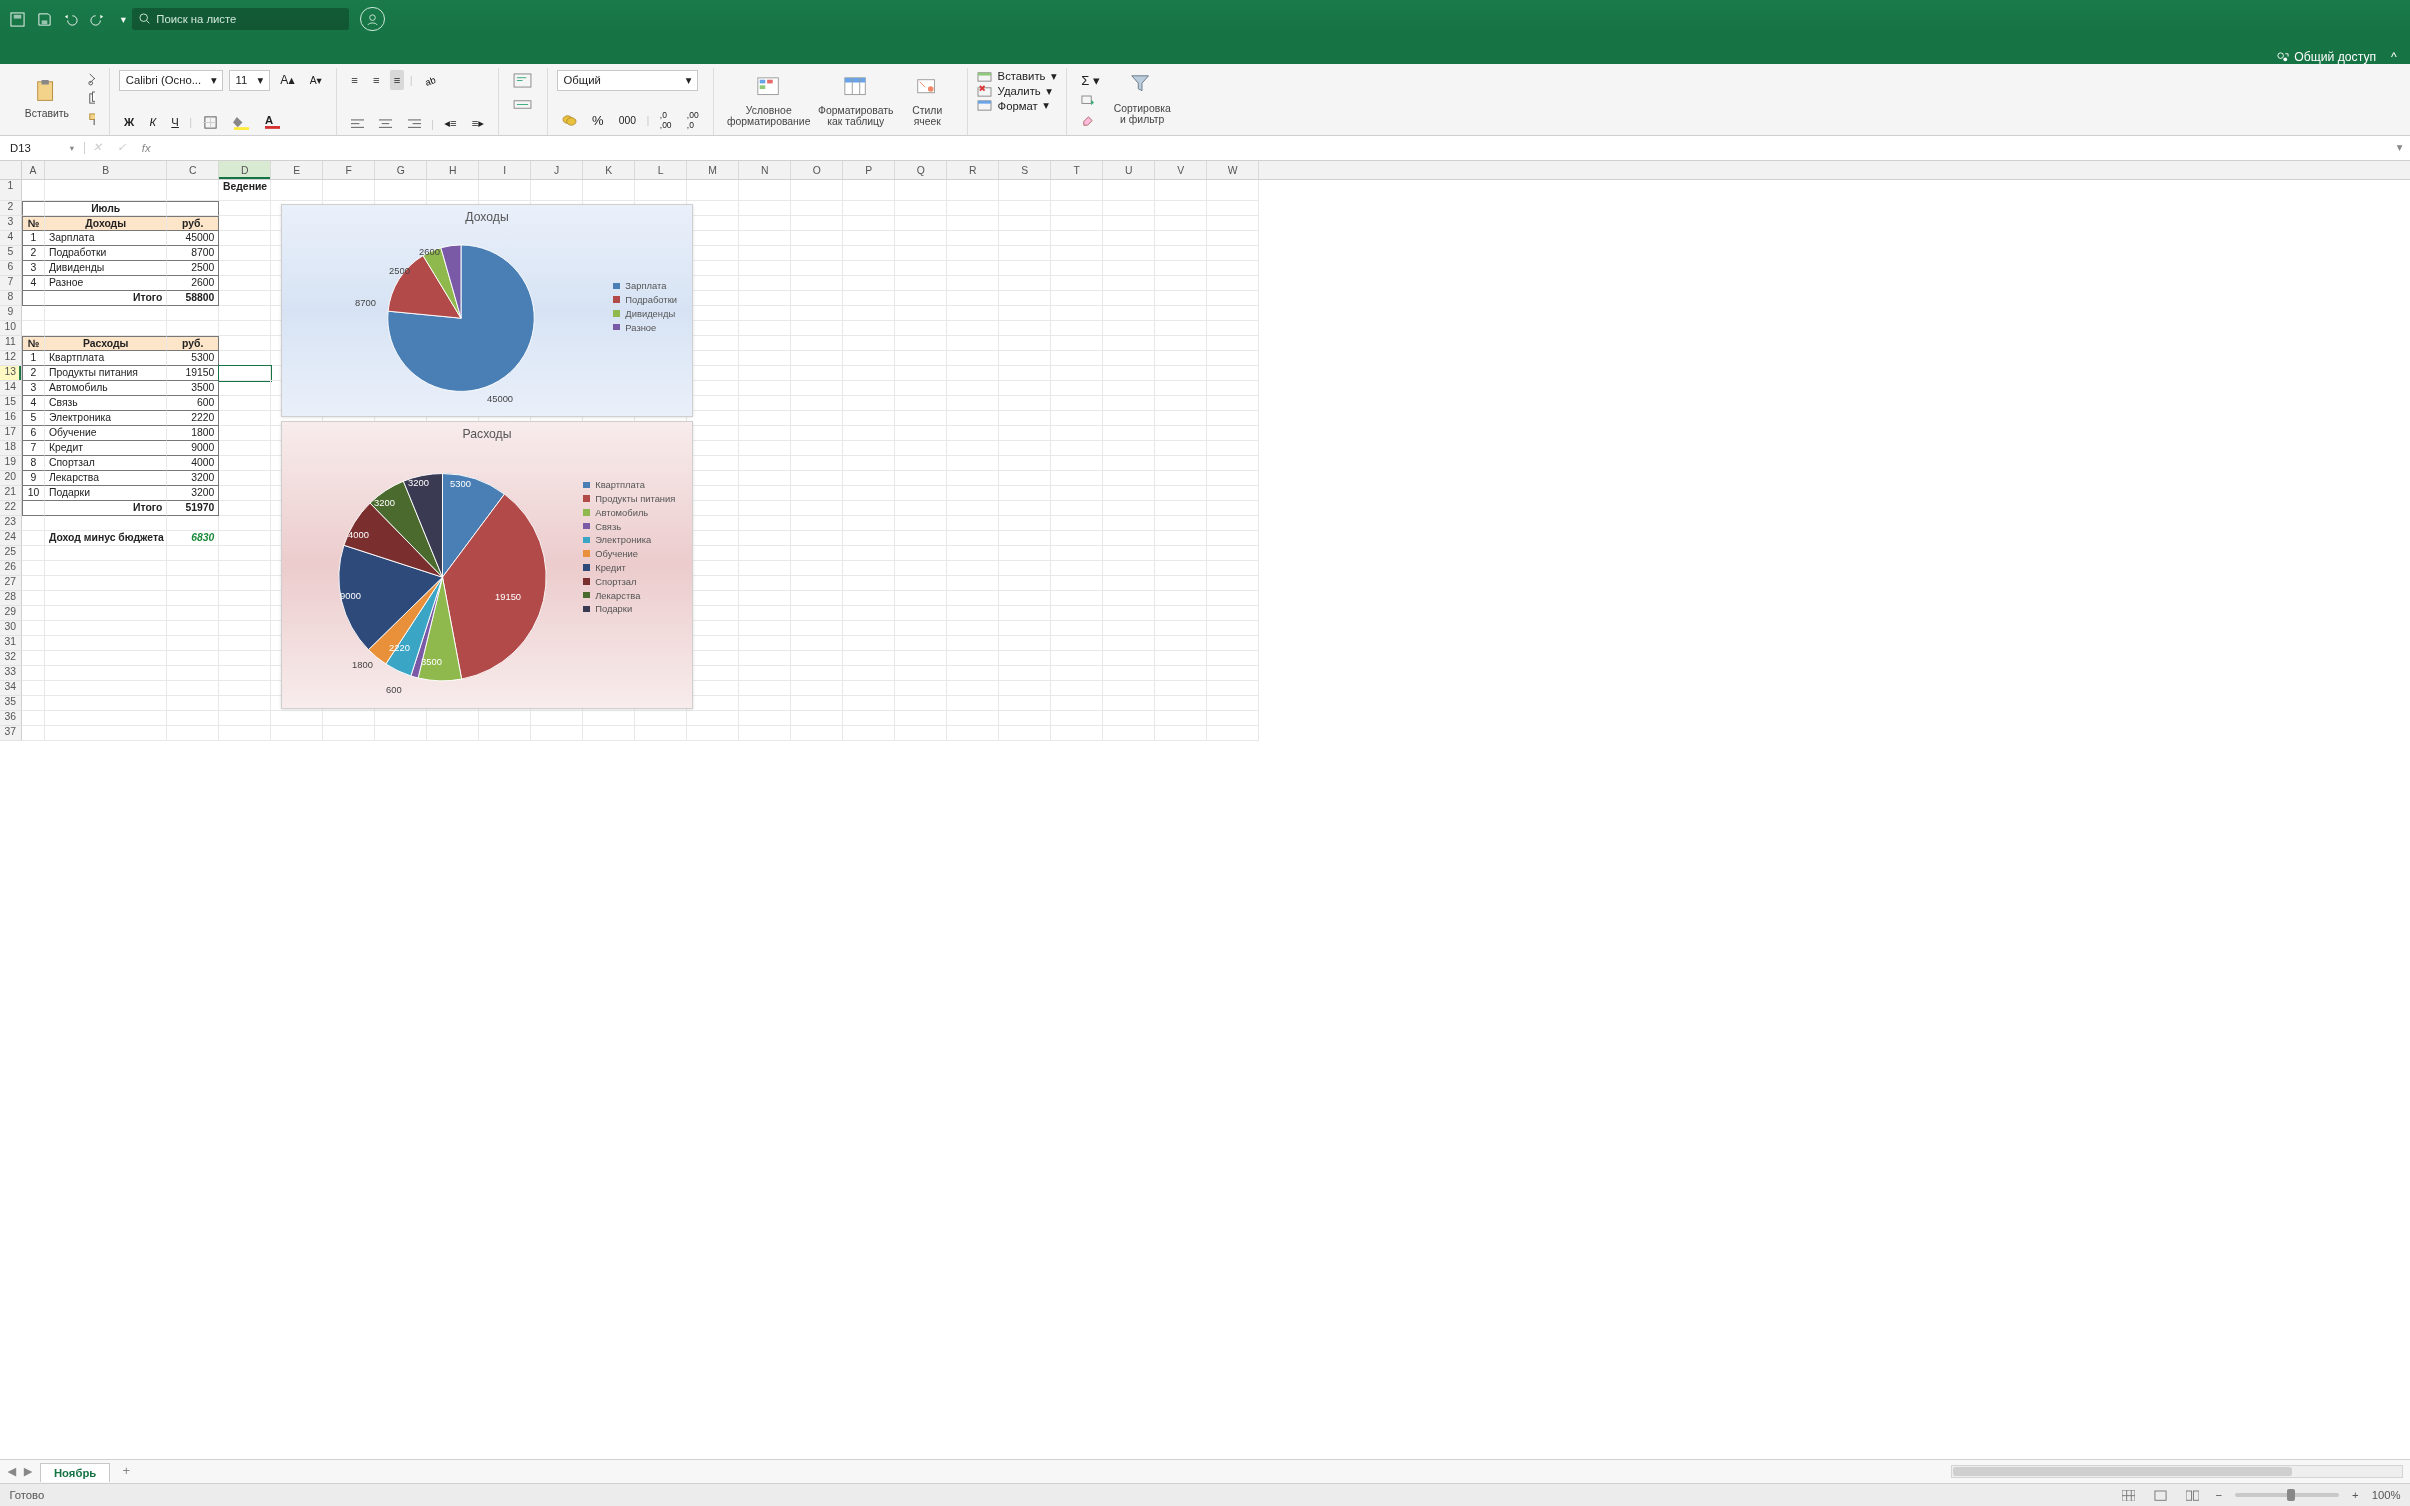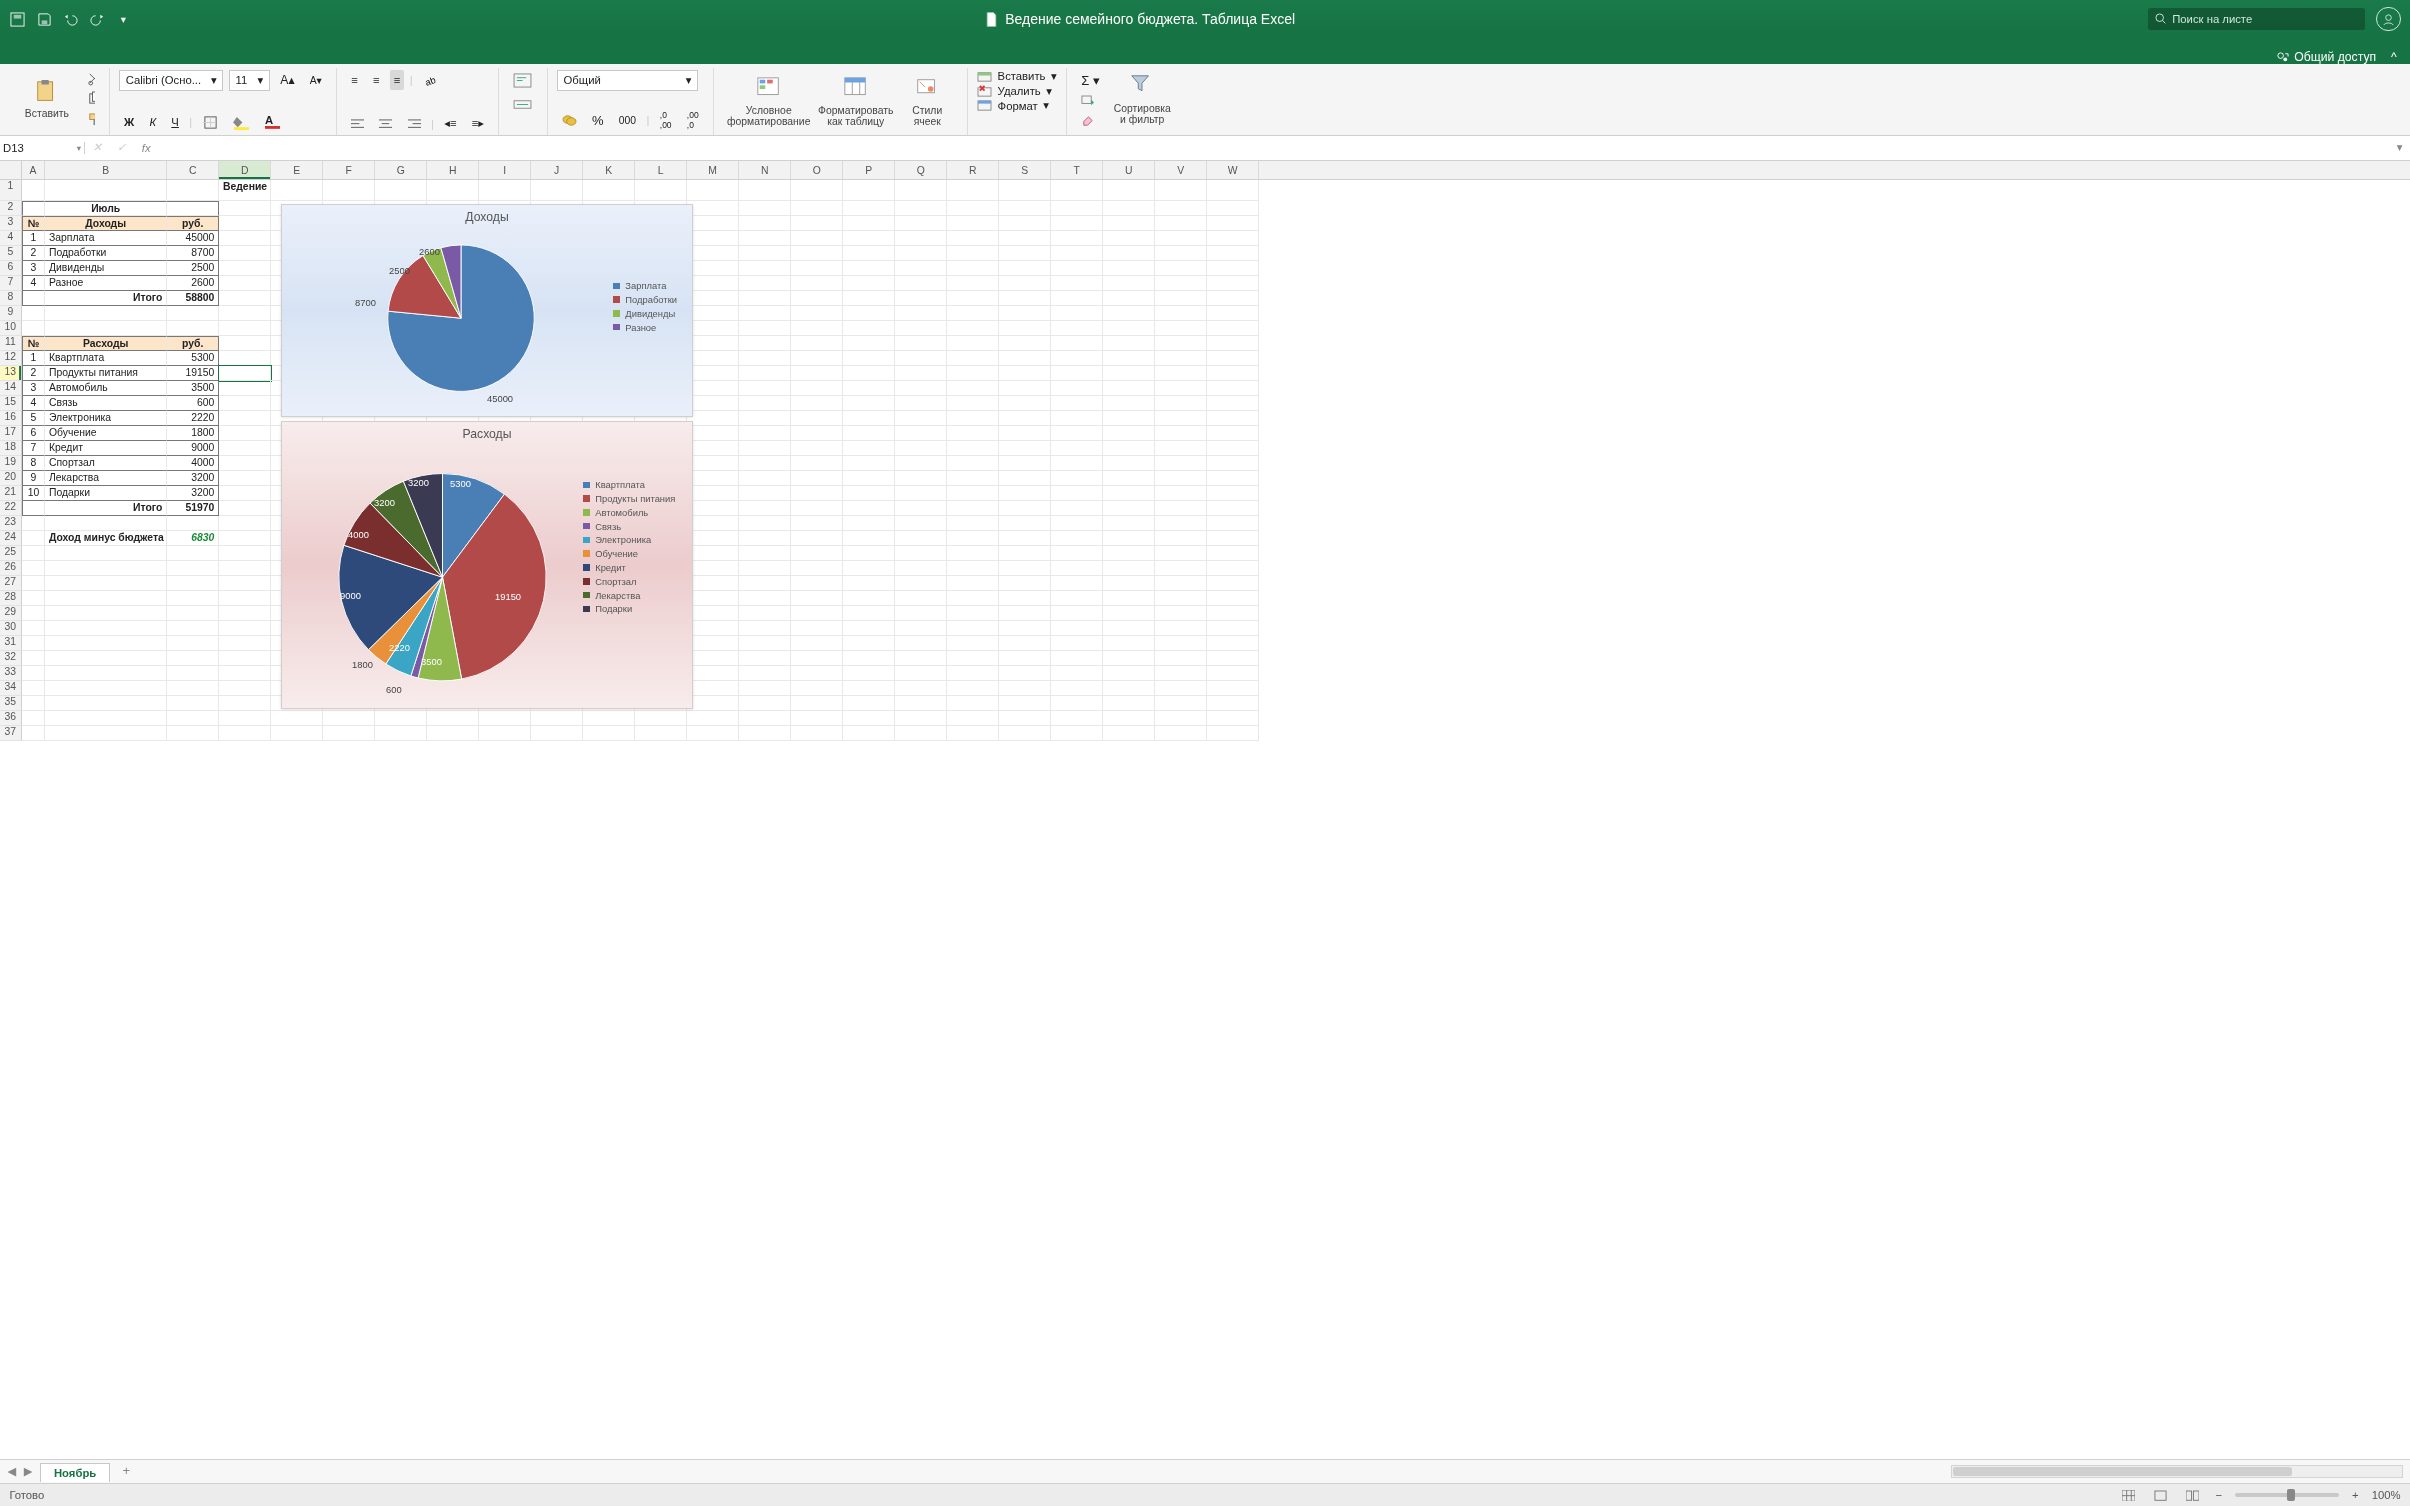--- a/index.html
+++ b/index.html
@@ -29,21 +29,21 @@
 .big { display:flex; flex-direction:column; align-items:center; justify-content:center; gap:3.8px; font-size:10.4px; min-width:60px; color:#444; text-align:center; padding:0 3.8px;}
 .ribbon .ico { width:17px; height:17px; display:inline-flex; align-items:center; justify-content:center; }
 .ribbon .icoL { width:26px; height:26px; }
 .dd { border:0.9px solid #c8c8c8; background:#fff; height:21px; display:flex; align-items:center; padding:0 5.6px; font-size:11.3px;}
 .dd.small{width:41px;}
 .btn { border:0.9px solid transparent; padding:1.9px 3.8px; border-radius:1.9px; }
 .orientation span.sel{ background:#d8d8d8; padding:2.8px; }
 
 
 .fxbar { display:flex; align-items:center; border-bottom:0.9px solid #d0d0d0; height:24.5px; background:#fff; }
-.namebox { width:85px; border-right:0.9px solid #d0d0d0; padding:0 3px; display:flex; align-items:center; justify-content:space-between; font-size:11.3px;}
+.namebox { width:85px; border-right:0.9px solid #d0d0d0; padding:0 10px; display:flex; align-items:center; justify-content:space-between; font-size:11.3px;}
 .fxbar .fxbtn { width:24.5px; text-align:center; color:#888; font-style:italic; }
 .fxbar .fxinput { flex:1; padding:0 5.6px; font-size:11.3px; }
 .fxbar .sep{color:#ccc;}
 
 
 .gridwrap { position:relative; height: calc(100vh - 38px - 26px - 72px - 24.5px - 24.5px - 22.6px); overflow:hidden; background:#fff;}
 .colheads { display:flex; position:sticky; top:0; background:#f2f2f2; border-bottom:0.9px solid #d0d0d0; height:19px; }
 .corner{width:21.7px; border-right:0.9px solid #d0d0d0; background:#f2f2f2;}
 .ch{ border-right:0.9px solid #d9d9d9; text-align:center; font-size:10.4px; color:#555; line-height:19px;}
 .ch.sel{ background:#d9ead3; box-shadow: inset 0 -1.9px 0 #167343;}
@@ -120,27 +120,20 @@
           <path d="M5 3l-3 2 3 2z" fill="#fff"></path>
         </svg>
       </span>
     <span class="tb-icon">
         <svg width="15" height="15" viewBox="0 0 16 16">
           <path d="M6 4a5 5 0 1 0 5 5" fill="none" stroke="#fff"></path>
           <path d="M11 3l3 2-3 2z" fill="#fff"></path>
         </svg>
       </span>
     <span class="tb-icon" style="font-size:10.4px;">▾</span>
-  </div>
-  <div class="title">
-    <svg width="13" height="15" viewBox="0 0 14 16">
-        <path d="M2 0h7l3 3v13H2z" fill="#fff"></path>
-        <path d="M2 0h7l3 3v13H2z" fill="none" stroke="#2a8a55"></path>
-      </svg>
-    <span>Ведение семейного бюджета. Таблица Excel</span>
   </div>
   <div class="search">
     <svg width="11.3" height="11.3" viewBox="0 0 12 12">
         <circle cx="5" cy="5" r="4" fill="none" stroke="#cfe8d9"></circle>
         <line x1="8" y1="8" x2="11" y2="11" stroke="#cfe8d9"></line>
       </svg>
     <span>Поиск на листе</span>
   </div>
   <div class="user">
     <svg width="13" height="13" viewBox="0 0 14 14">

